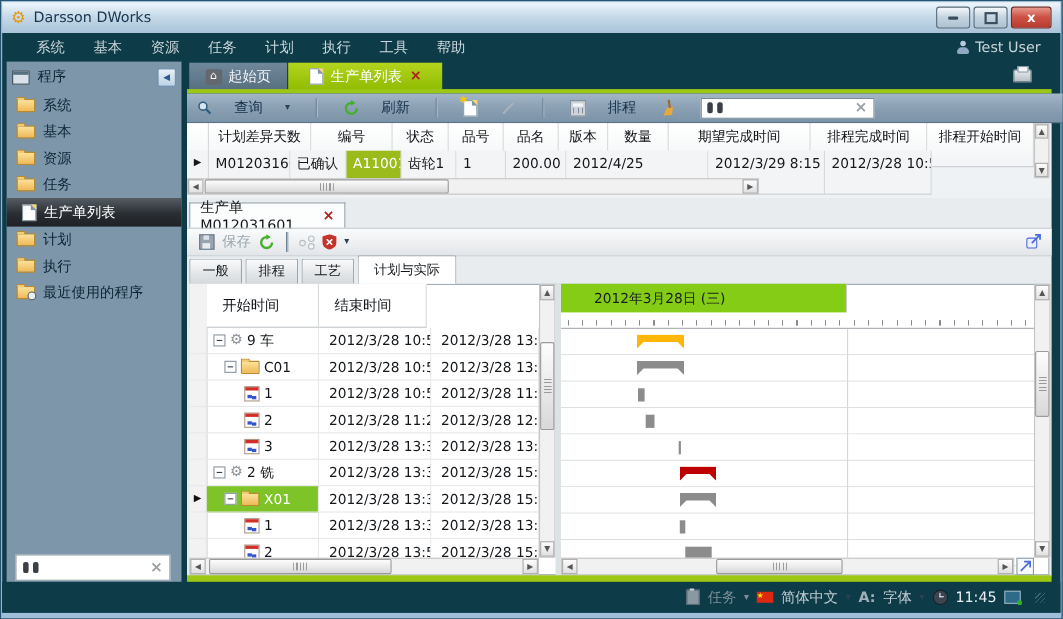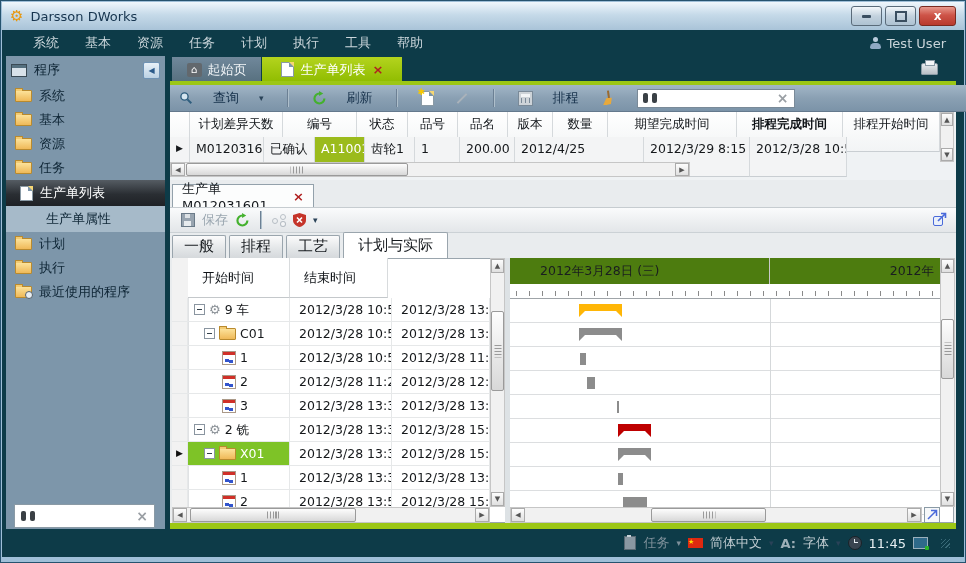--- a/index.html
+++ b/index.html
@@ -109,21 +109,21 @@
   .disk-ic::after{content:"";position:absolute;left:3px;top:0;width:5px;height:4px;background:#DDE2E6}
   .save-label{color:#9AA6B0}
   .flow-ic{width:14px;height:12px;position:relative;opacity:.55}
   .flow-ic::before{content:"";position:absolute;left:0;top:4px;width:4px;height:4px;border:1px solid #8A95A0;border-radius:50%}
   .flow-ic::after{content:"";position:absolute;right:0;top:0;width:4px;height:4px;border:1px solid #8A95A0;border-radius:50%;
      box-shadow:0 7px 0 -1px #fff,0 7px 0 0 #8A95A0}
   .ext-btn{left:932px;top:211px}
   
   .subtabs{left:170px;top:234px;width:786px;height:24px;display:flex;align-items:flex-end;gap:3px;padding-left:2px;box-sizing:border-box}
   .stab{height:22px;padding:0 11px;background:linear-gradient(#FBFBFB,#E2E5E7 60%,#D5D9DC);
-     border:1px solid #9AA5AD;border-bottom:none;border-radius:2px 2px 0 0;line-height:21px;font-size:15px;color:#14181C}
+     border:1px solid #9AA5AD;border-bottom:none;border-radius:2px 2px 0 0;line-height:21px;font-size:12px;color:#14181C}
   .stab.active{background:#fff;height:25px;line-height:24px;position:relative;z-index:3;padding:0 14px}
   
   .content-box{left:172px;top:258px;width:782px;height:265px;background:#fff;border:1px solid #9AA5AD;box-sizing:border-box}
   .tree-marker-col{left:172px;top:258px;width:16px;height:249px;background:#F2F2F2;border-right:1px solid #E0E2E4}
   .tree-head{left:188px;top:258px;height:40px;display:flex;position:absolute}
   .thcell{box-sizing:border-box;border-right:1px solid #D8DBDD;border-bottom:1px solid #C4C8CB;background:#fff;
      display:flex;align-items:center;padding-left:14px;font-size:13px;color:#101418}
   .trow{position:absolute;display:flex;height:24px;font-size:12.5px;color:#15181B}
   .tcell{box-sizing:border-box;border-right:1px solid #E6E8E9;border-bottom:1px solid #E6E8E9;overflow:hidden;
      white-space:nowrap;line-height:23px}
@@ -132,21 +132,21 @@
   .tobj.sel{background:#7EC327;color:#fff}
   .ttime{padding-left:9px}
   .expander{width:9px;height:9px;border:1px solid #8A95A0;background:#fff;flex:0 0 auto;position:relative}
   .expander::after{content:"";position:absolute;left:2px;top:4px;width:5px;height:1px;background:#33404A}
   .gear-g{color:#8A9096;font-size:13px;line-height:13px}
   .cal-ic{width:12px;height:12px;border:1px solid #A98;background:#fff;position:relative;flex:0 0 auto}
   .cal-ic::before{content:"";position:absolute;left:0;top:0;right:0;height:3px;background:#D03028}
   .cal-ic::after{content:"";position:absolute;left:2px;bottom:2px;width:4px;height:3px;background:#3355CC;box-shadow:4px 1px 0 #3355CC}
   .splitter{left:505px;top:258px;width:5px;height:265px;background:#DDE2E5}
   
-  .gantt-head{left:510px;top:258px;height:38px;display:flex;position:absolute;background:#4d7c0f;border-bottom:1px solid #C9C9C9;box-sizing:border-box}
+  .gantt-head{left:510px;top:258px;height:38px;display:flex;position:absolute;background:#84cc16;border-bottom:1px solid #C9C9C9;box-sizing:border-box}
   .gday{box-sizing:border-box;border-right:1px solid #C9C9C9;font-size:12.5px;color:#1A1D20;line-height:25px}
   .gticks{left:510px;top:284px;width:430px;height:15px;background:#fff;border-bottom:1px solid #9FA4A8;box-sizing:border-box}
   .gticks::after{content:"";position:absolute;left:6px;right:2px;bottom:2px;height:5px;
      background:repeating-linear-gradient(to right,#8A8A8A 0 1px,transparent 1px 13px)}
   .grow-line{position:absolute;left:510px;width:430px;height:24px;border-bottom:1px solid #DCDEE0;box-sizing:border-box;background:#fff}
   .gday-div{left:770px;top:299px;width:1px;height:208px;background:#D5D8DA}
   .gbar{position:absolute}
   .gbar.summary{clip-path:polygon(0 0,100% 0,100% 100%,calc(100% - 6px) 54%,6px 54%,0 100%)}
   
   .lime-strip{left:170px;top:523px;width:786px;height:6px;background:#9CC715}
@@ -223,23 +223,20 @@
         <div class="folder-ic"></div>
         <span>资源</span>
       </div>
       <div class="side-item">
         <div class="folder-ic"></div>
         <span>任务</span>
       </div>
       <div class="side-item selected">
         <div class="page-ic"></div>
         <span>生产单列表</span>
-      </div>
-      <div class="side-item child">
-        <span>生产单属性</span>
       </div>
       <div class="side-item">
         <div class="folder-ic"></div>
         <span>计划</span>
       </div>
       <div class="side-item">
         <div class="folder-ic"></div>
         <span>执行</span>
       </div>
       <div class="side-item">
@@ -297,21 +294,21 @@
 <div class="grow ghead" id="grid-head" style="top:112px">
     <div class="gcell marker-cell" style="width: 20px;"></div>
     <div class="gcell" style="width: 93px;">计划差异天数</div>
     <div class="gcell" style="width: 74px;">编号</div>
     <div class="gcell" style="width: 51px;">状态</div>
     <div class="gcell" style="width: 50px;">品号</div>
     <div class="gcell" style="width: 50px;">品名</div>
     <div class="gcell" style="width: 45px;">版本</div>
     <div class="gcell" style="width: 55px;">数量</div>
     <div class="gcell" style="width: 129px;">期望完成时间</div>
-    <div class="gcell" style="width: 106px; font-weight: bold;">排程完成时间</div>
+    <div class="gcell" style="width: 106px;">排程完成时间</div>
     <div class="gcell" style="width: 97px;">排程开始时间</div>
   </div>
 <div class="grow gdata" id="grid-row" style="top:137px">
     <div class="gcell marker-cell" style="width: 20px;">▶</div>
     <div class="gcell" style="width: 74px; text-align: left;">M012031601</div>
     <div class="gcell" style="width: 51px; text-align: left;">已确认</div>
     <div class="gcell cell-olive" style="width: 50px; text-align: left;">A11001</div>
     <div class="gcell" style="width: 50px; text-align: left;">齿轮1</div>
     <div class="gcell" style="width: 45px; text-align: left;">1</div>
     <div class="gcell" style="width: 55px; text-align: right;">200.00</div>
@@ -465,21 +462,20 @@
 
 <div class="sb" style="left:172px;top:507px;width:318px;height:16px">
   <div class="sb-btn" style="left:0;top:0;width:14px;height:14px">◀</div>
   <div class="sb-thumb grip-h" style="left:17px;top:0;width:166px;height:14px"></div>
   <div class="sb-btn" style="right:0;top:0;width:14px;height:14px">▶</div>
 </div>
 <div class="abs splitter"></div>
 
 <div class="gantt-head" id="gantt-head">
     <div class="gday" style="width: 260px; padding-left: 30px;">2012年3月28日 (三)</div>
-    <div class="gday" style="width: 170px; text-align: right; padding-right: 6px; border-right: none;">2012年</div>
   </div>
 <div class="abs gticks"></div>
 <div id="gantt-rows">
     <div class="grow-line" style="top: 299px;"></div>
     <div class="grow-line" style="top: 323px;"></div>
     <div class="grow-line" style="top: 347px;"></div>
     <div class="grow-line" style="top: 371px;"></div>
     <div class="grow-line" style="top: 395px;"></div>
     <div class="grow-line" style="top: 419px;"></div>
     <div class="grow-line" style="top: 443px;"></div>

